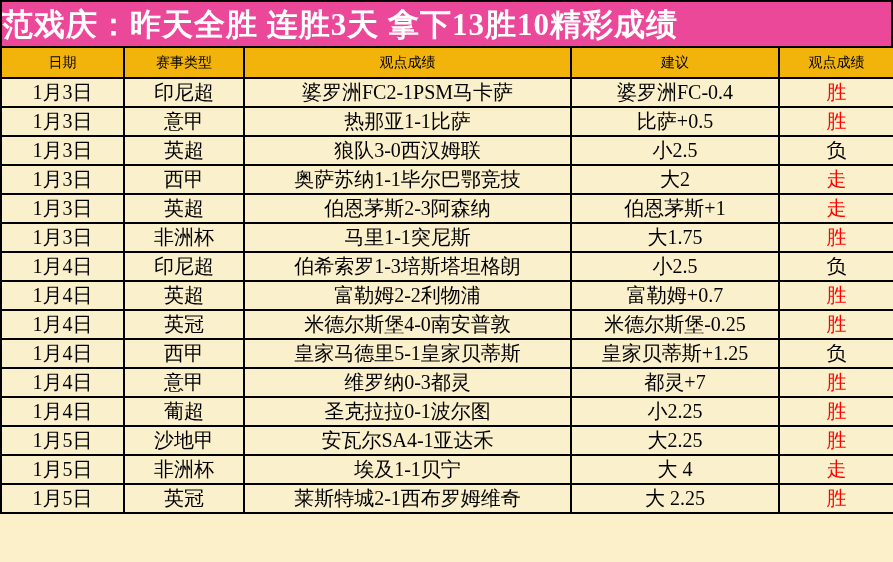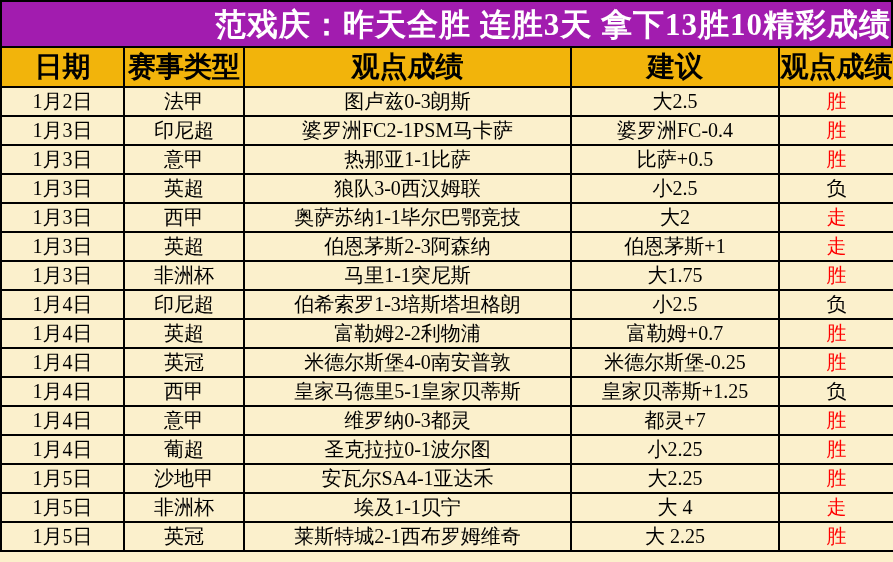--- a/index.html
+++ b/index.html
@@ -13,27 +13,27 @@
   }
   .page {
     width: 893px;
     height: 562px;
     box-sizing: border-box;
   }
   .title-bar {
     box-sizing: border-box;
     width: 893px;
     height: 46px;
-    background: #a21caf;
+    background: #ec4899;
     border: 2px solid #000;
     border-bottom: none;
     color: #ffffff;
     font-size: 31px;
     font-weight: bold;
-    text-align: right;
+    text-align: left;
     line-height: 45px;
     letter-spacing: 1px;
     white-space: nowrap;
   }
   table.results {
     width: 893px;
     border-collapse: collapse;
     table-layout: fixed;
   }
   table.results th,
@@ -41,22 +41,22 @@
     border: 2px solid #000;
     text-align: center;
     vertical-align: middle;
     white-space: nowrap;
     overflow: hidden;
     padding: 0;
   }
   table.results th {
     background: #f2b40b;
     color: #000;
-    font-size: 28px;
-    font-weight: bold;
+    font-size: 14px;
+    font-weight: normal;
     height: 29px;
   }
   table.results td {
     background: #fbf0cc;
     color: #000;
     font-size: 20px;
     height: 25.8px;
   }
   col.c-date   { width: 123px; }
   col.c-league { width: 120px; }
@@ -82,27 +82,20 @@
       <tr id="header-row">
           <th>日期</th>
           <th>赛事类型</th>
           <th>观点成绩</th>
           <th>建议</th>
           <th>观点成绩</th>
         </tr>
     </thead>
     <tbody id="body-rows">
         <tr>
-          <td>1月2日</td>
-          <td>法甲</td>
-          <td>图卢兹0-3朗斯</td>
-          <td>大2.5</td>
-          <td style="color: rgb(255, 0, 0);">胜</td>
-        </tr>
-        <tr>
           <td>1月3日</td>
           <td>印尼超</td>
           <td>婆罗洲FC2-1PSM马卡萨</td>
           <td>婆罗洲FC-0.4</td>
           <td style="color: rgb(255, 0, 0);">胜</td>
         </tr>
         <tr>
           <td>1月3日</td>
           <td>意甲</td>
           <td>热那亚1-1比萨</td>

